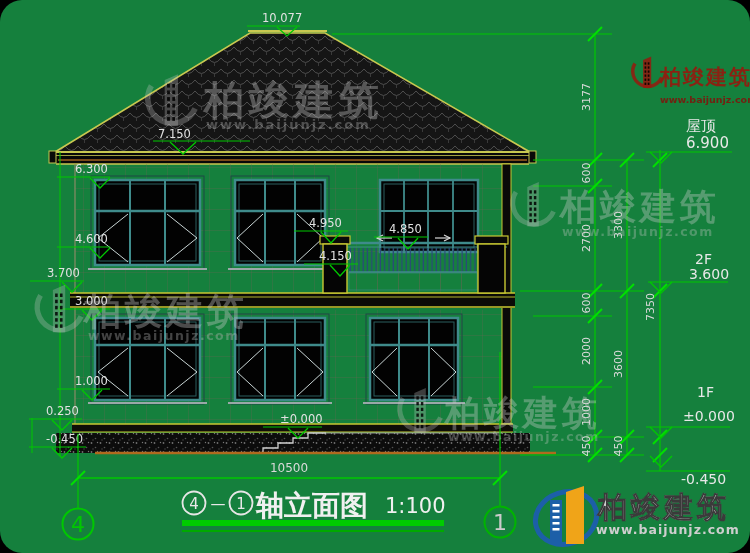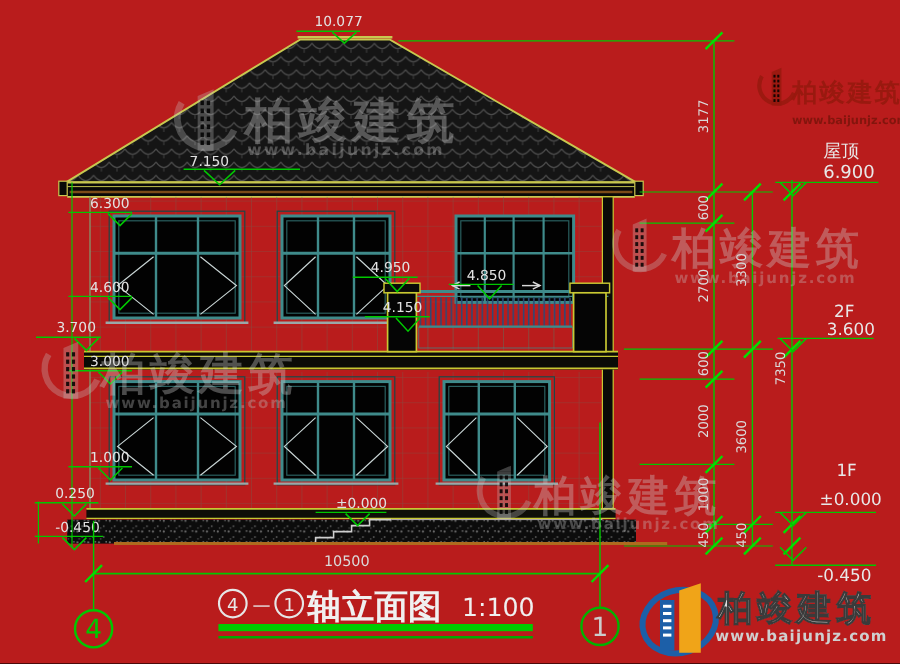--- a/index.html
+++ b/index.html
@@ -1,17 +1,17 @@
 <!DOCTYPE html>
 <html><head>
 <meta charset="utf-8">
 <style>
   html,body{margin:0;padding:0;background:#000;}
-  .stage{width:750px;height:553px;background:#b91c1c;position:relative;overflow:hidden;
-         font-family:"DejaVu Sans","Liberation Sans",sans-serif;}
+  .stage{width:750px;height:553px;background:#15803d;position:relative;overflow:hidden;
+         font-family:"DejaVu Sans","Liberation Sans",sans-serif;border-radius:22px;}
   svg{display:block;}
   text{font-family:"DejaVu Sans","Liberation Sans",sans-serif;}
   .lvl{font-size:11.5px;fill:#e2e2e2;}
   .dim{font-size:11px;fill:#dadada;}
   .flr{font-size:14px;fill:#e8e8e8;}
   .wm-brand{font-weight:bold;fill:rgba(205,205,205,0.36);}
   .wm-url{font-weight:bold;fill:rgba(200,200,200,0.33);}
   .green{stroke:#00c800;}
 </style>
 </head>

